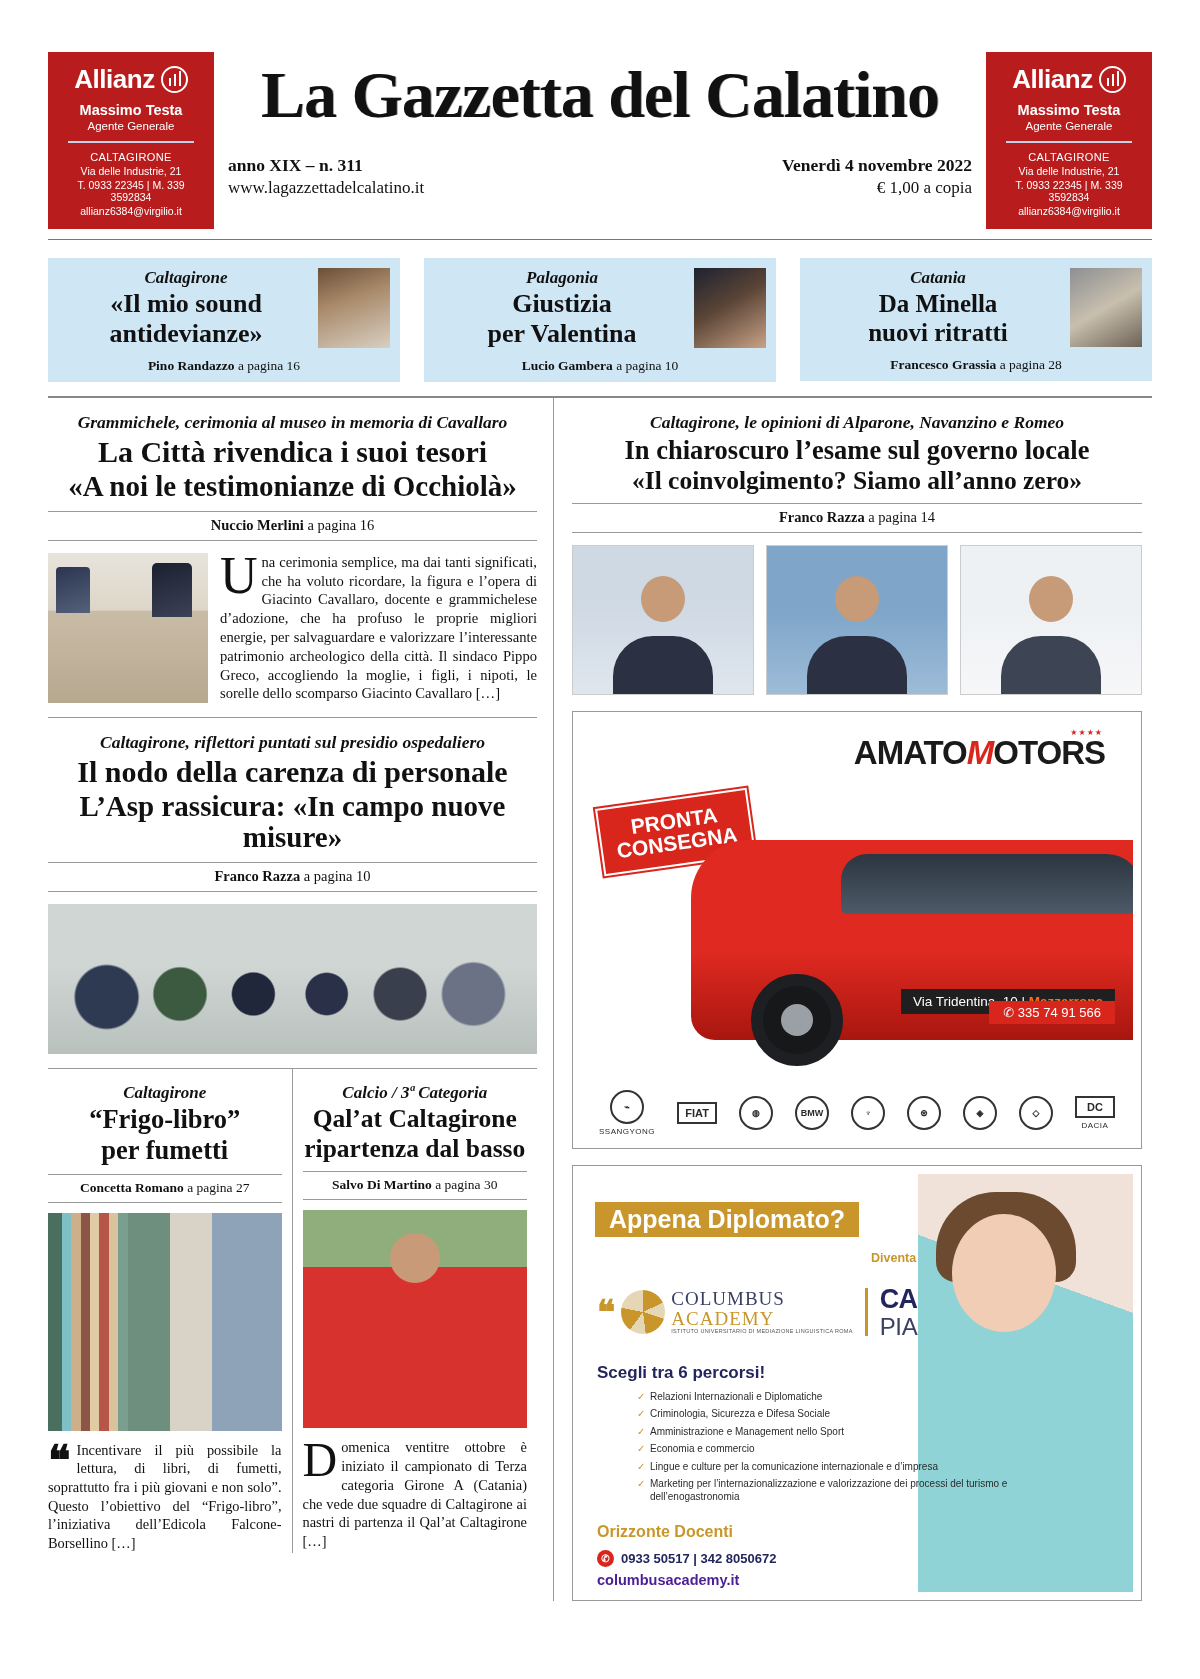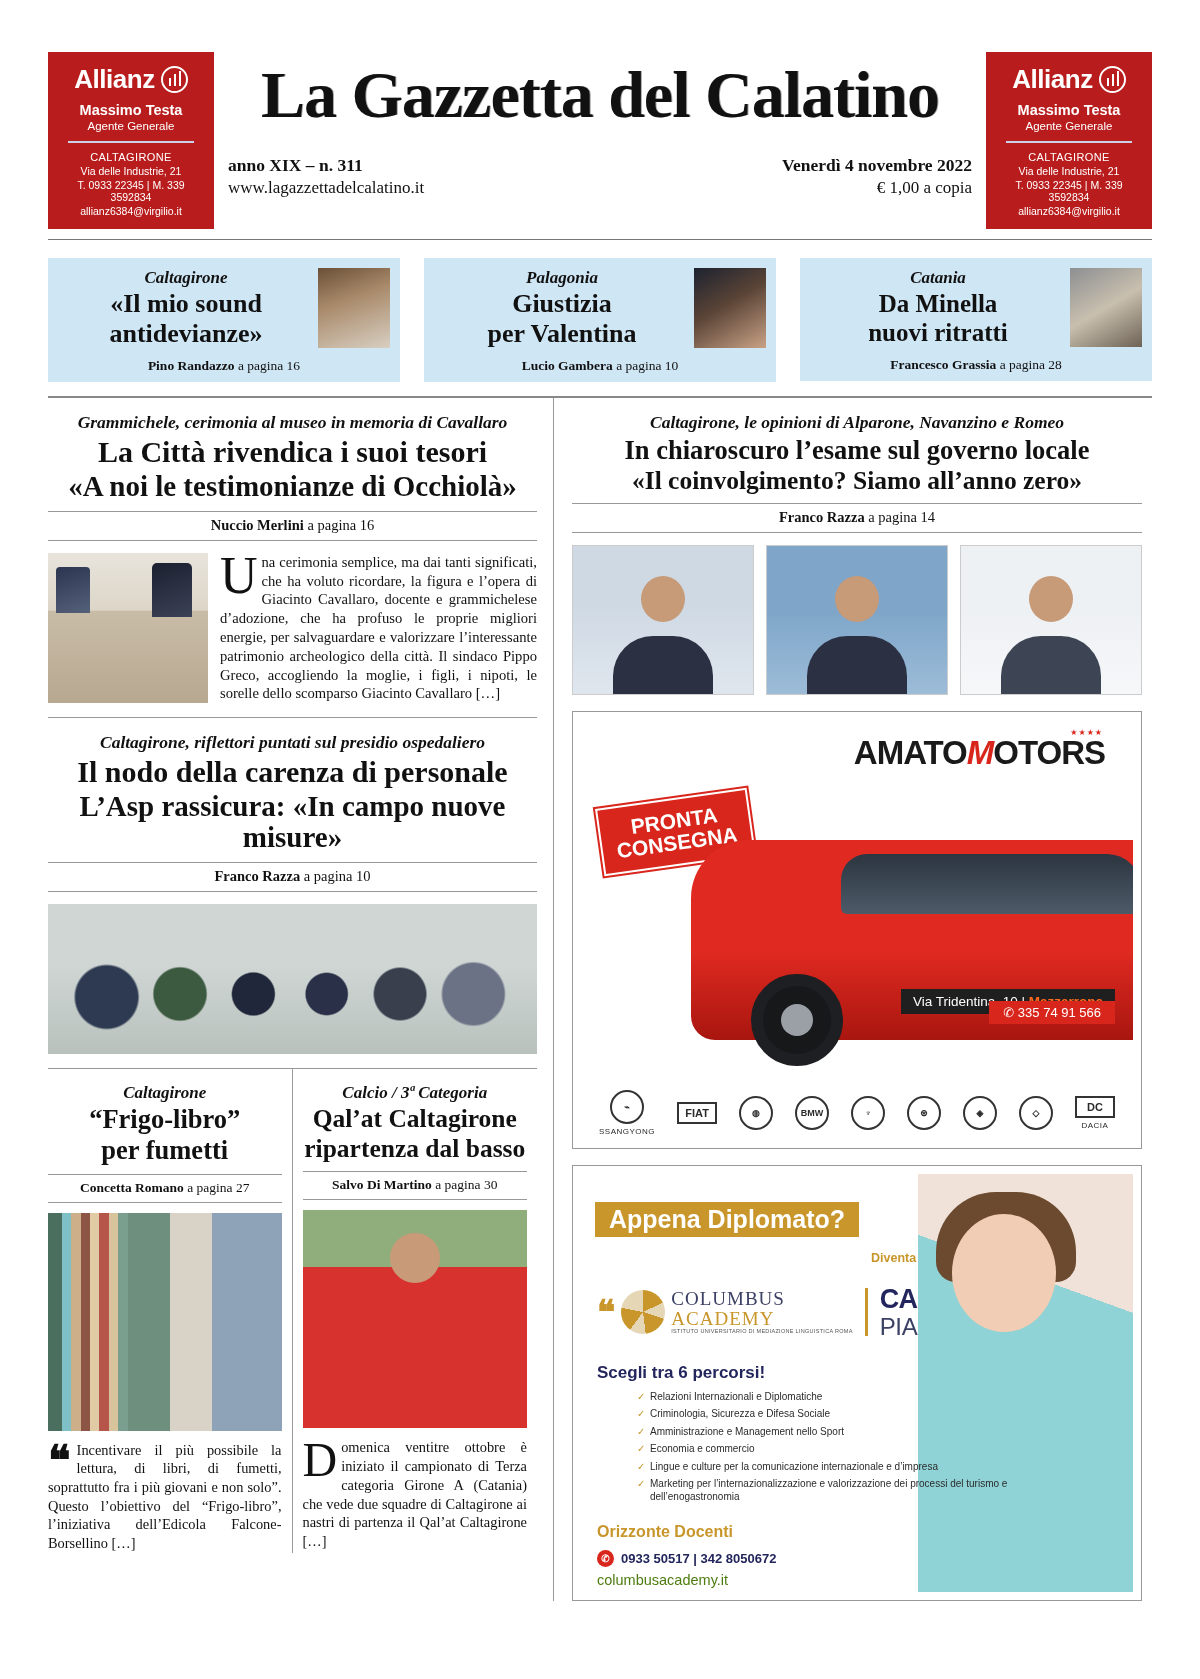--- a/index.html
+++ b/index.html
@@ -215,21 +215,21 @@
   .cb-scegli { margin:24px 0 0 16px; font-size:17px; font-weight:bold; color:#23265c; }
   .cb-list { margin:8px 0 0 16px; }
   .cb-list li { list-style:none; font-size:10px; color:#2b2b2b; margin-bottom:5px;
     padding-left:13px; position:relative; line-height:1.25; max-width:390px; }
   .cb-list li:before { content:"✓"; position:absolute; left:0; color:#c8962a; font-size:10px; }
   .cb-orizz { margin:20px 0 0 16px; color:#c8962a; font-weight:bold; font-size:16px; }
   .cb-contact { margin:9px 0 0 16px; display:flex; align-items:center; gap:7px;
     font-size:13px; color:#23265c; font-weight:bold; }
   .cb-phone-ic { width:17px; height:17px; border-radius:50%; background:#d9261c; color:#fff;
     font-size:10px; display:flex; align-items:center; justify-content:center; }
-  .cb-web { margin:5px 0 0 16px; font-size:14.5px; font-weight:normal; color:#4d7c0f; }
+  .cb-web { margin:5px 0 0 16px; font-size:14.5px; font-weight:bold; color:#4c1d95; }
 </style>
 </head>
 <body>
 
 <div class="page">
 
   <div class="masthead">
 
     <div class="allianz">
       <div class="allianz-top">

